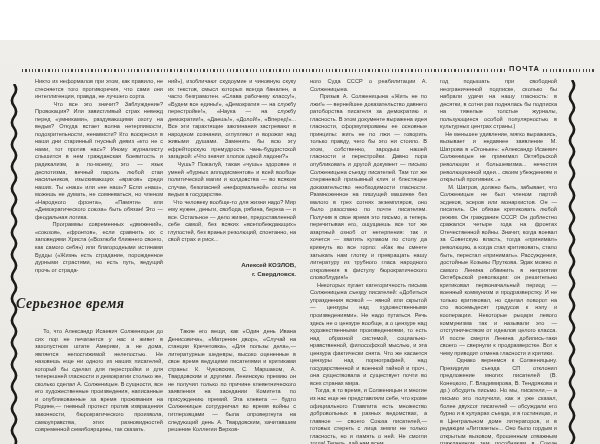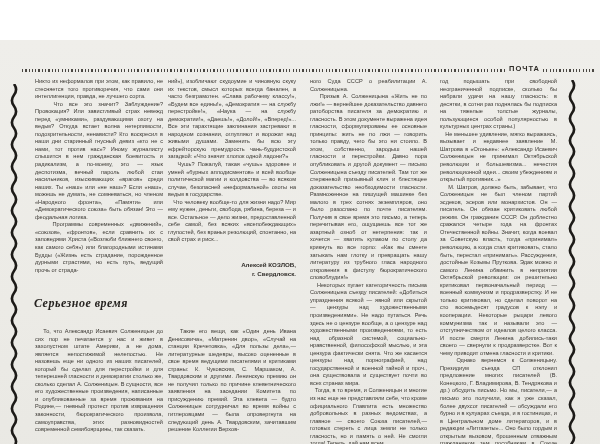--- a/index.html
+++ b/index.html
@@ -20,23 +20,23 @@
   .col{
     position:absolute;font-size:5.6px;line-height:7.55px;text-align:justify;
     white-space:pre-wrap;overflow:hidden;color:#3b3833;
     text-rendering:optimizeLegibility;
   }
   .signature{
     position:absolute;left:168px;top:221px;width:128px;text-align:right;
     font-size:6.2px;line-height:8.5px;font-weight:bold;color:#322f2b;white-space:pre-wrap;
   }
   .headline{
-    position:absolute;left:34px;top:256px;width:250px;
+    position:absolute;left:16px;top:256px;width:250px;
     font-family:"Liberation Serif",serif;font-style:italic;font-weight:bold;
-    font-size:12px;letter-spacing:0.5px;color:#262320;
+    font-size:14px;letter-spacing:0.5px;color:#262320;
   }
   .pagenum{position:absolute;bottom:8px;font-size:7px;font-weight:bold;color:#393631;}
   .pagenum.left{left:8px;}
   .pagenum.right{right:7px;}
   .squiggle{position:absolute;}
 </style>
 </head>
 <body>
 
 <div class="spread">

